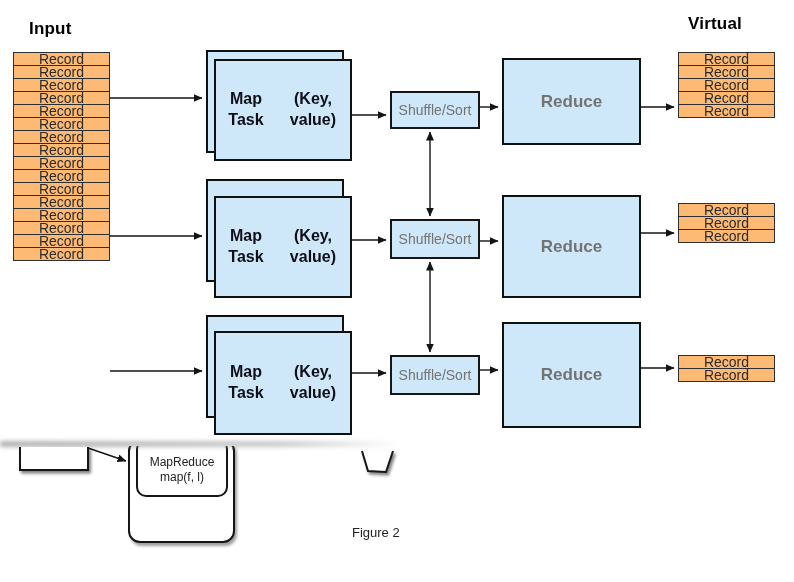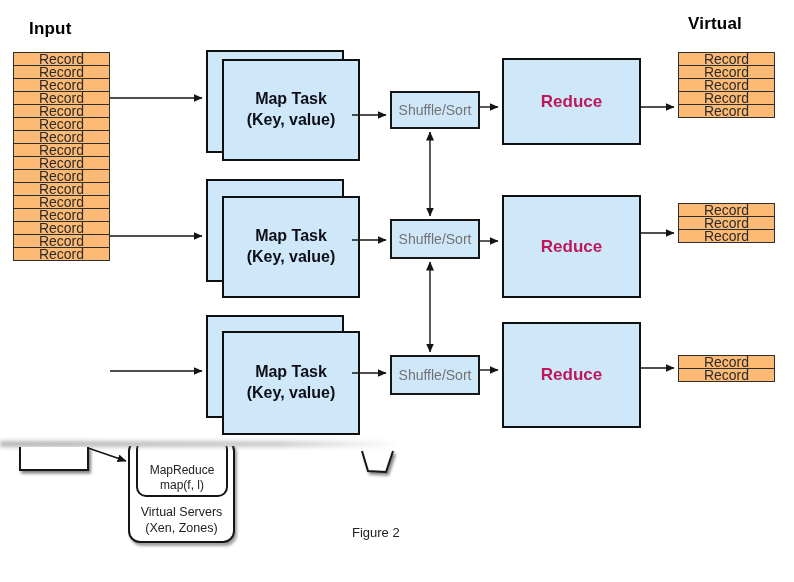--- a/index.html
+++ b/index.html
@@ -18,46 +18,46 @@
     font-size:14px;color:#2b2b2b;
   }
   .record:first-child{margin-top:0;}
   
   .mapstack{position:absolute;width:148px;height:122px;}
   .box-back,.box-front{
     position:absolute;box-sizing:border-box;background:#cfe8f9;border:2px solid #101010;
   }
   .box-back{left:0;top:0;width:138px;height:103px;}
   .box-front{
-    left:16px;width:138px;height:102px;
-    display:flex;flex-direction:column;align-items:center;justify-content:center;text-align:center;
+    left:8px;width:138px;height:102px;
+    display:flex;flex-direction:row;align-items:center;justify-content:center;text-align:center;
     font-size:16px;font-weight:bold;color:#0e0e18;line-height:1.3;
   }
   
   .shuffle{
     position:absolute;box-sizing:border-box;background:#cfe8f9;border:2px solid #161616;
     display:flex;align-items:center;justify-content:center;
     font-size:14px;color:#737373;width:90px;
   }
   .reduce{
     position:absolute;box-sizing:border-box;background:#cfe8f9;border:2px solid #101010;
     display:flex;align-items:center;justify-content:center;
-    font-size:17px;font-weight:bold;color:#be185d;width:139px;
+    font-size:17px;font-weight:bold;color:#737373;width:139px;
   }
   
   .outer-round{
     position:absolute;left:128px;top:439px;width:107px;height:104px;box-sizing:border-box;
     background:#fff;border:2px solid #151515;border-radius:12px;
     box-shadow:2px 3px 3px rgba(0,0,0,.38);z-index:2;
   }
   .inner-round{
     position:absolute;left:136px;top:439px;width:92px;height:58px;box-sizing:border-box;
     background:#fff;border:2px solid #151515;border-radius:10px;z-index:2;
     display:flex;flex-direction:column;align-items:center;justify-content:flex-end;
-    text-align:center;font-size:12px;color:#222;line-height:1.3;padding-bottom:1px;
+    text-align:center;font-size:12px;color:#222;line-height:1.3;padding-bottom:9px;
   }
   .servers-label{
     position:absolute;left:128px;top:505px;width:107px;text-align:center;
     font-size:12.5px;color:#222;line-height:1.25;z-index:2;
   }
   .cover-strip{position:absolute;left:0;top:437px;width:410px;height:9px;background:#fff;z-index:3;}
   .gray-band{
     position:absolute;left:0;top:441px;width:400px;height:6px;z-index:4;
     background:linear-gradient(to right, rgba(115,115,115,.55), rgba(140,140,140,.45) 70%, rgba(160,160,160,0));
     filter:blur(2px);
@@ -136,24 +136,20 @@
     </div>
   <div class="reccol" style="left:678px;top:355px;">
       <div class="record">Record</div>
       <div class="record">Record</div>
     </div>
 
   <div class="outer-round"></div>
   <div class="inner-round">
     <span>MapReduce</span>
     <span>map(f, l)</span>
-  </div>
-  <div class="servers-label">
-    <div>Virtual Servers</div>
-    <div>(Xen, Zones)</div>
   </div>
 
   <div class="cover-strip"></div>
   <div class="gray-band"></div>
 
   <div class="caption">Figure 2</div>
 
   <svg id="arrow-layer" width="794" height="582" viewBox="0 0 794 582">
     <defs>
       <marker id="ah" markerWidth="9" markerHeight="8" refX="8.5" refY="4" orient="auto-start-reverse" markerUnits="userSpaceOnUse">

